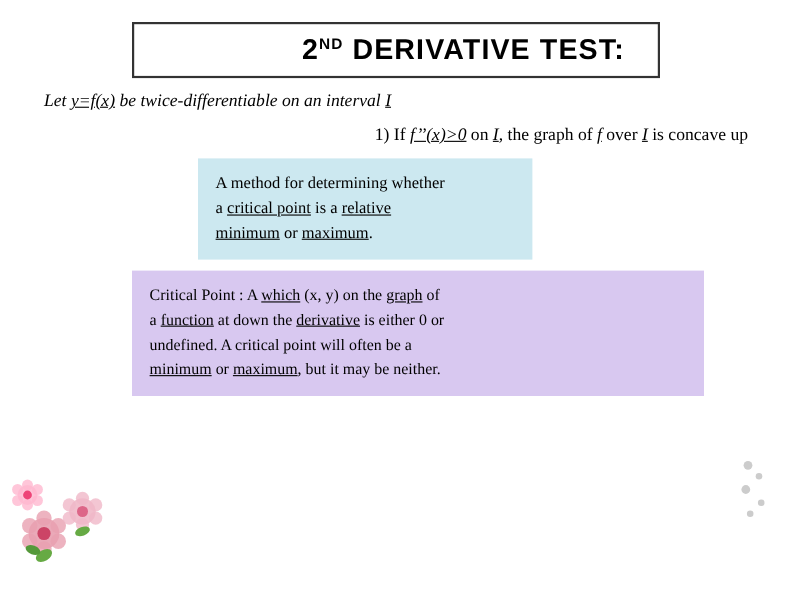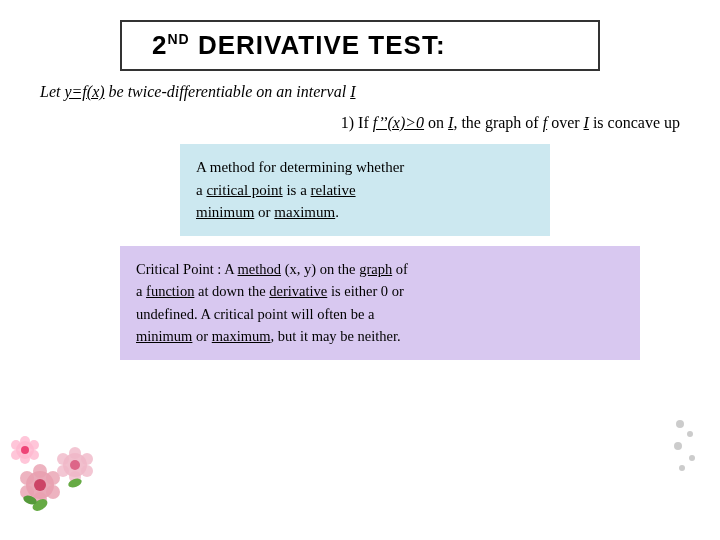--- a/index.html
+++ b/index.html
@@ -22,21 +22,21 @@
 
     
     .title-box {
       border: 2px solid #333;
       display: inline-block;
       margin: 10px auto 12px auto;
       padding: 8px 30px;
       text-align: center;
       display: flex;
       flex-direction: column;
-      align-items: flex-start;
+      align-items: flex-end;
       width: 480px;
       margin-left: auto;
       margin-right: auto;
     }
 
     .title-line1 {
       font-size: 26px;
       font-weight: bold;
       font-family: Arial, sans-serif;
       letter-spacing: 1px;
@@ -71,21 +71,21 @@
       text-align: right;
     }
 
     em { font-style: italic; text-decoration: underline; }
 
     
     .blue-box {
       background: #cce8f0;
       border: none;
       padding: 12px 16px;
-      width: 370px;
+      width: 304px;
       margin-left: 160px;
       margin-top: 6px;
       font-size: 15px;
       line-height: 1.5;
     }
 
     
     .purple-box {
       background: #d8c8f0;
       border: none;
@@ -140,21 +140,21 @@
     </div>
   </div>
 
   <div class="blue-box">
     <span>A method for determining whether</span><br>
     <span>a </span><span class="underline">critical point</span><span> is a </span><span class="underline">relative</span><br>
     <span class="underline">minimum</span><span> or </span><span class="underline">maximum</span><span>.</span>
   </div>
 
   <div class="purple-box">
-    <span>Critical Point : A </span><span class="underline">method</span><span> (x, y) on the </span><span class="underline">graph</span><span> of</span>
+    <span>Critical Point : A </span><span class="underline">which</span><span> (x, y) on the </span><span class="underline">graph</span><span> of</span>
     <br>
     <span>a </span><span class="underline">function</span><span> at down the </span><span class="underline">derivative</span><span> is either 0 or</span>
     <br>
     <span>undefined. A critical point will often be a</span>
     <br>
     <span class="underline">minimum</span><span> or </span><span class="underline">maximum</span><span>, but it may be neither.</span>
   </div>
 
   <svg class="flowers-left" viewBox="0 0 90 110" xmlns="http://www.w3.org/2000/svg">
 

